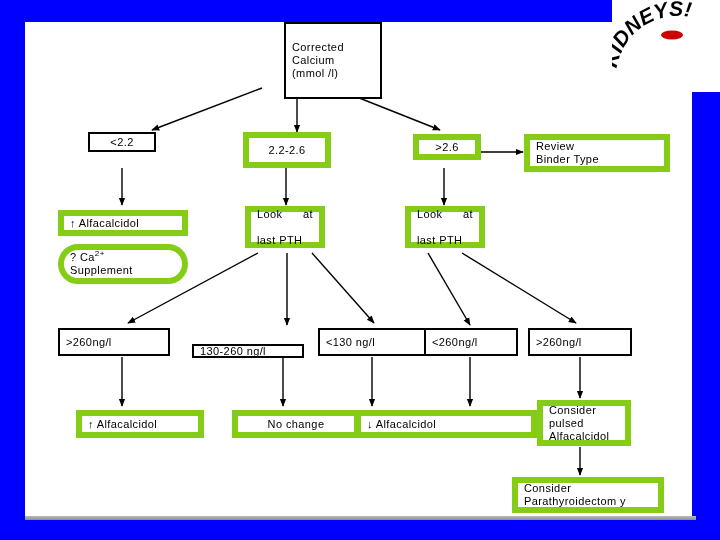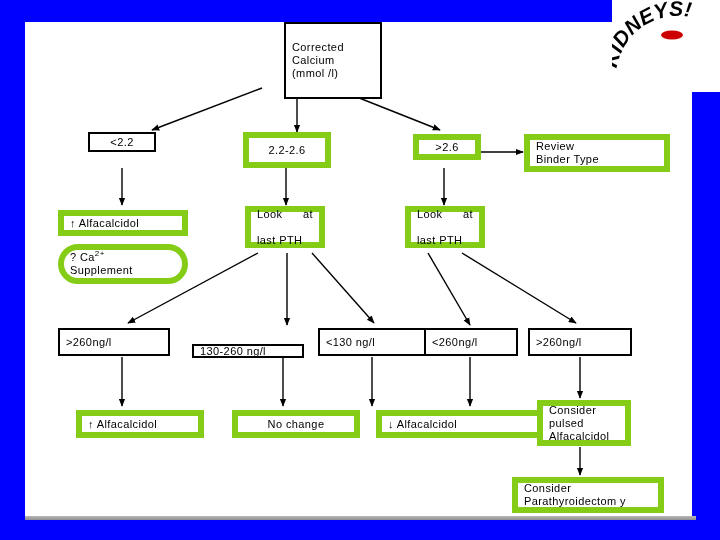--- a/index.html
+++ b/index.html
@@ -166,21 +166,21 @@
   <div class="node heavy" style="left:318px; top:328px; width:112px; height:28px;">&lt;130 ng/l</div>
 
   <div class="node heavy" style="left:424px; top:328px; width:94px; height:28px;">&lt;260ng/l</div>
 
   <div class="node heavy" style="left:528px; top:328px; width:104px; height:28px;">&gt;260ng/l</div>
 
   <div class="node" style="left:76px; top:410px; width:128px; height:28px;">↑  Alfacalcidol</div>
 
   <div class="node center" style="left:232px; top:410px; width:128px; height:28px;">No change</div>
 
-  <div class="node" style="left:355px; top:410px; width:182px; height:28px;margin-left:21px;">↓  Alfacalcidol</div>
+  <div class="node" style="left:355px; top:410px; width:182px; height:28px;">↓  Alfacalcidol</div>
 
   <div class="node" style="left:537px; top:400px; width:94px; height:46px;">Consider
 pulsed
 Alfacalcidol</div>
 
   <div class="node" style="left:512px; top:477px; width:152px; height:36px;">Consider
 Parathyroidectom y</div>
 
   <div id="logo-plate">
     <svg class="logo-svg" width="130" height="120" viewBox="0 0 130 120" xmlns="http://www.w3.org/2000/svg">

